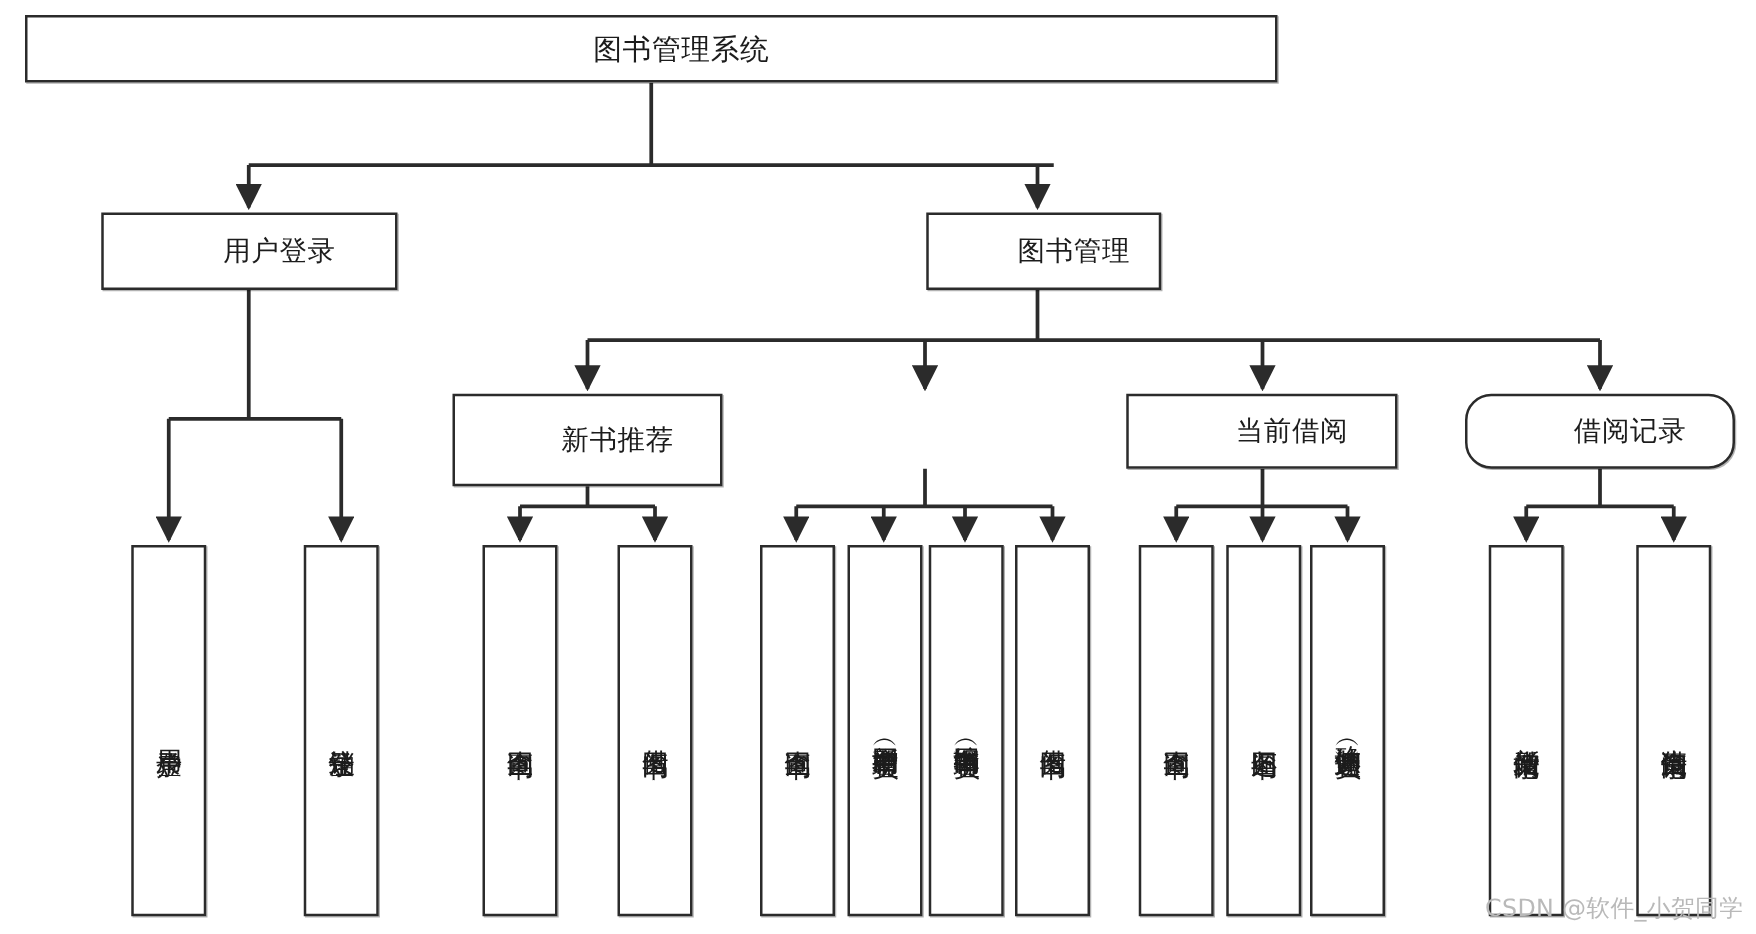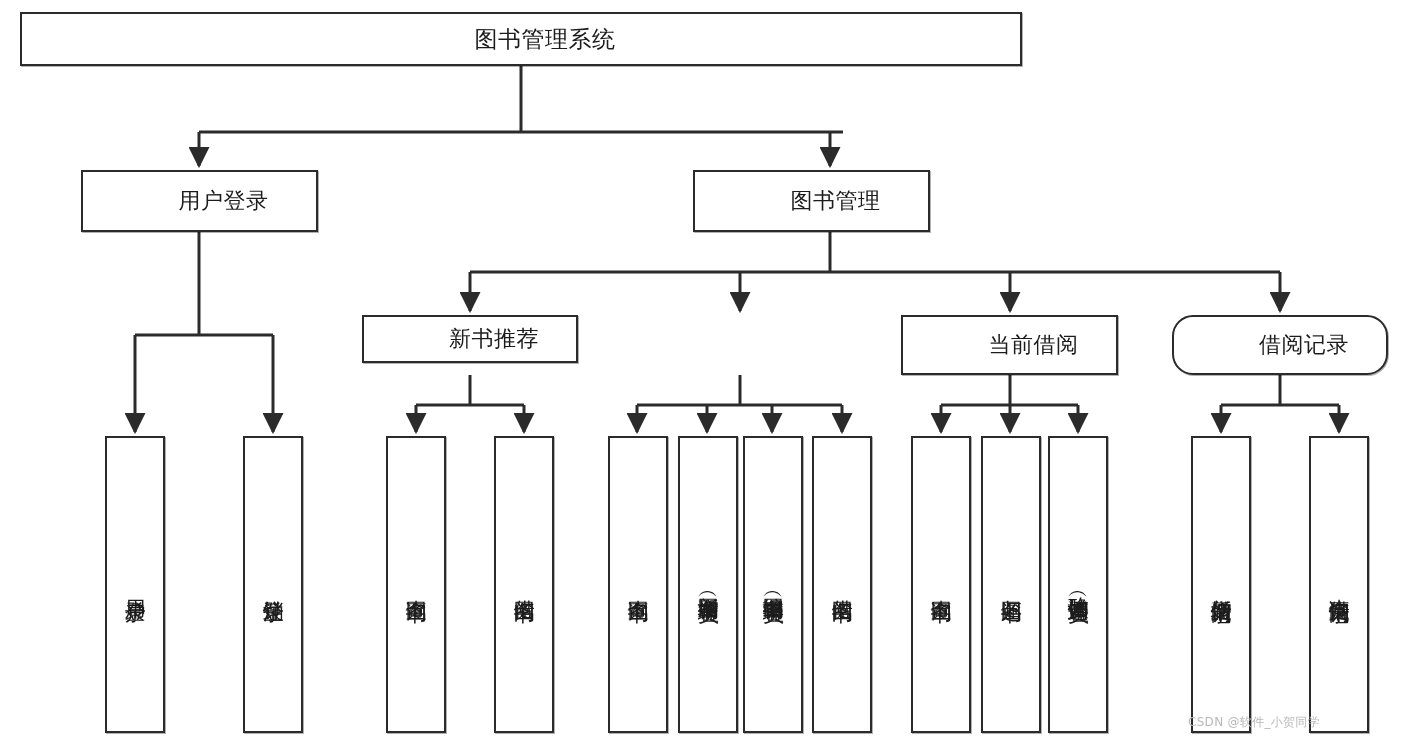--- a/index.html
+++ b/index.html
@@ -55,21 +55,21 @@
     text-orientation: upright;
     white-space: nowrap;
   }
   .node.root {
     font-size: 23px;
   }
   #watermark {
     position: absolute;
     left: 1188px;
     top: 714px;
-    font-size: 12px;
+    font-size: 19px;
     color: #b9b9b9;
     white-space: nowrap;
     letter-spacing: 0.3px;
   }
 </style>
 </head>
 <body>
 
 <div id="canvas">
 
@@ -123,25 +123,25 @@
     </g>
   </svg>
 
   <div class="node h root" style="left:20px; top:12px; width:1002px; height:54px;">
     <span>图书管理系统</span>
   </div>
 
   <div class="node h" style="left:81px; top:170px; width:237px; height:62px;">
     <span>用户登录</span>
   </div>
-  <div class="node h" style="left:693px; top:170px; width:237px; height:62px;">
+  <div class="node h" style="left:741px; top:170px; width:188px; height:62px;">
     <span>图书管理</span>
   </div>
 
-  <div class="node h" style="left:362px; top:315px; width:216px; height:48px;">
+  <div class="node h" style="left:362px; top:315px; width:216px; height:74px;">
     <span>新书推荐</span>
   </div>
   <div class="node h" style="left:901px; top:315px; width:217px; height:60px;text-align:center;">
     <span>当前借阅</span>
   </div>
   <div class="node h" style="left:1172px; top:315px; width:216px; height:60px;border-radius:21px;">
     <span>借阅记录</span>
   </div>
 
   <div class="node v" style="left:105px; top:436px; width:60px; height:297px;">

